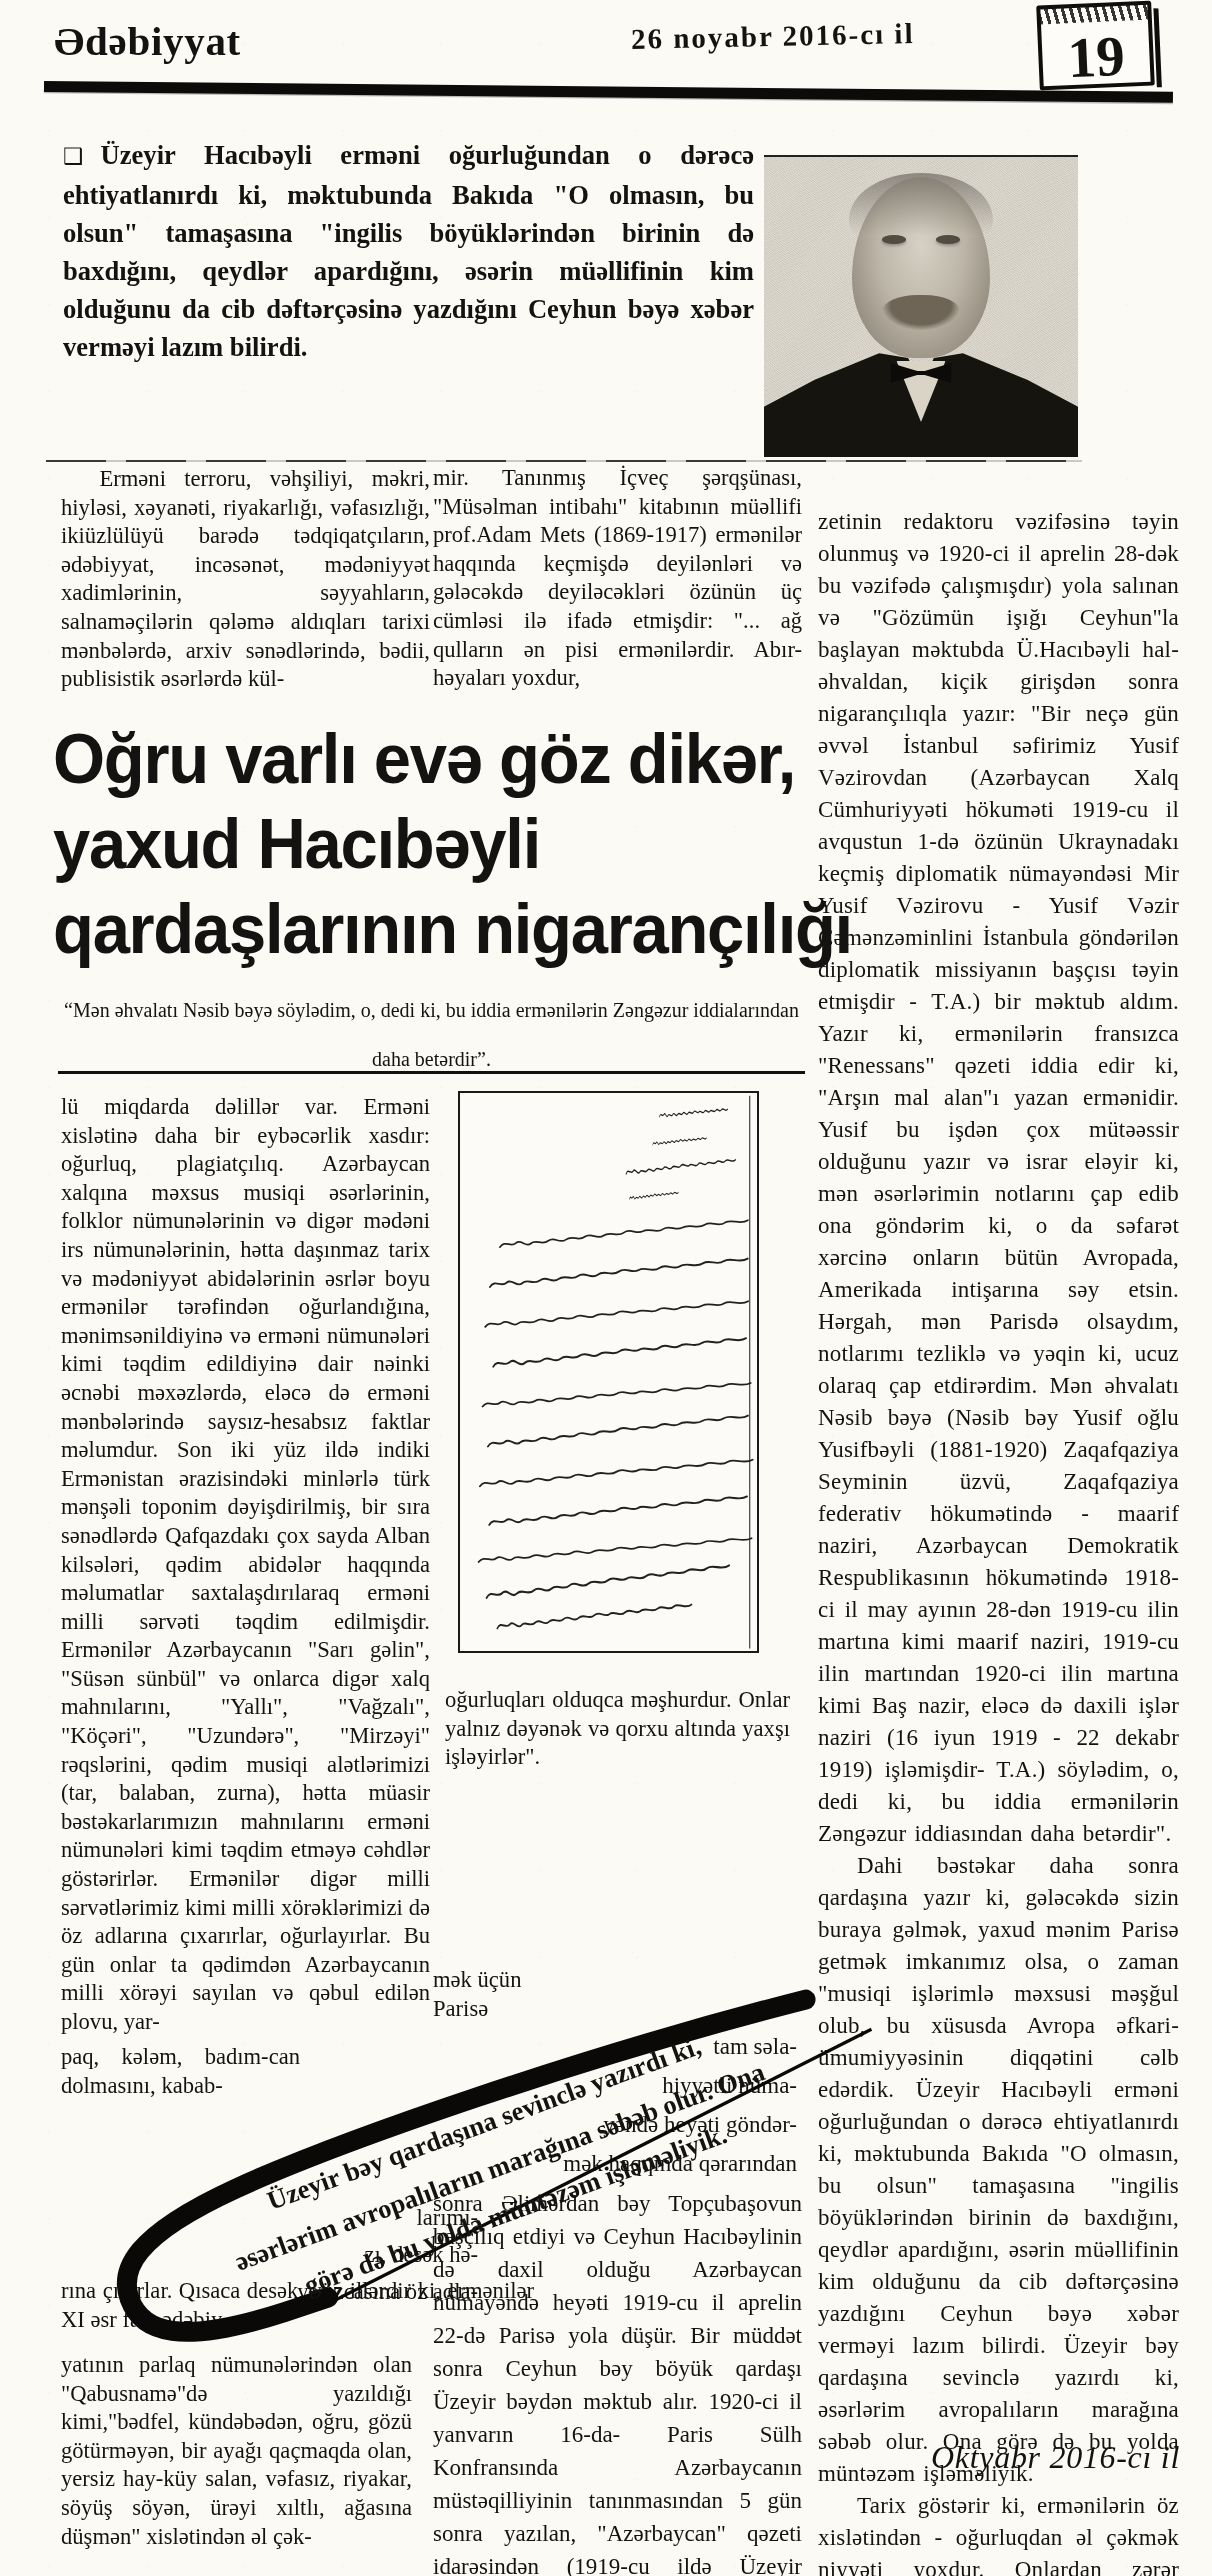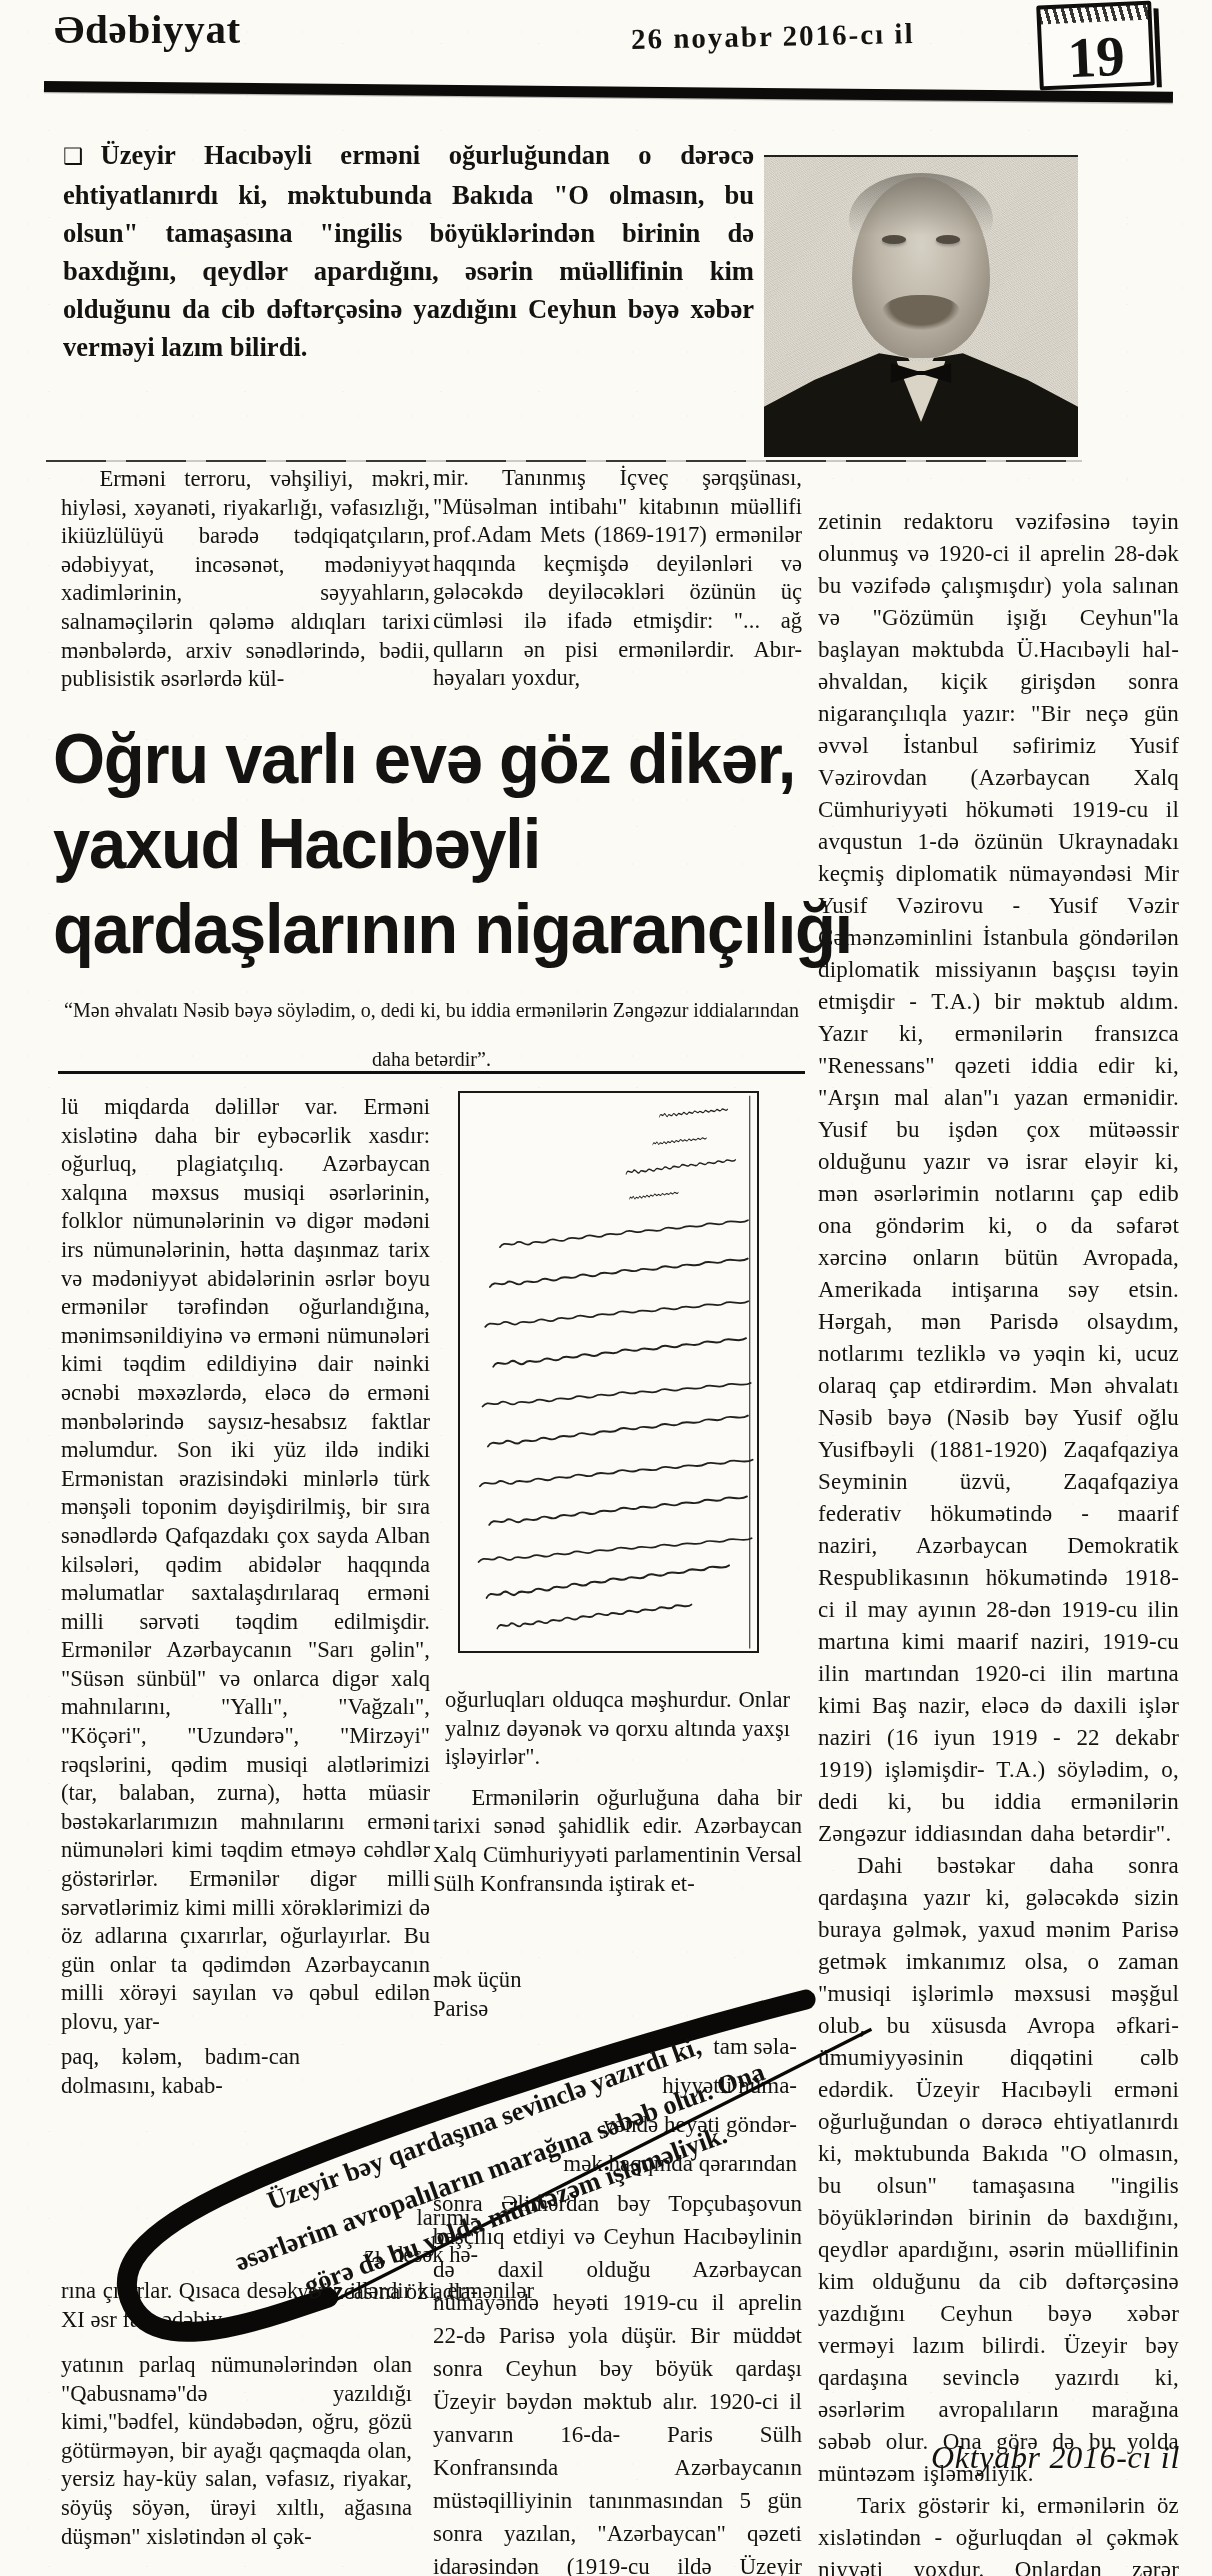--- a/index.html
+++ b/index.html
@@ -2,21 +2,21 @@
 <html style="font-size:10.6px"><head>
 <meta charset="utf-8">
 <style>
   html,body{margin:0;padding:0;background:#e8e6e0;}
   #page{position:relative;width:1213px;height:2576px;background:#fbfaf5;overflow:hidden;
     font-family:"Liberation Serif", serif;color:#141311;
     background-image:radial-gradient(rgba(0,0,0,.035) 0.7px, transparent 1.1px),radial-gradient(rgba(0,0,0,.03) 0.7px, transparent 1.1px);
     background-size:98px 87px, 55px 64px;}
   .abs{position:absolute;}
   
-  .section-title{left:54px;top:5px;font-size:41px;font-weight:700;letter-spacing:0.7px;}
+  .section-title{left:54px;top:17px;font-size:41px;font-weight:700;letter-spacing:0.7px;}
   .date{left:631px;top:20px;font-size:29px;font-weight:700;letter-spacing:2px;transform:rotate(-1.2deg);}
   .rule-thick{left:44px;top:81px;width:1129px;height:10.6px;background:#0c0b0a;transform:rotate(0.55deg);transform-origin:left center;
     box-shadow:0 1.3px 0 rgba(0,0,0,.25);}
   .cal{left:1033px;top:0px;width:130px;height:92px;}
   .cal-page{position:absolute;left:5.3px;top:2.7px;right:9.3px;bottom:4px;border:4px solid #0e0d0c;background:#fdfcf8;border-radius:2.7px;transform:rotate(-2.5deg);}
   .cal-page::before{content:"";position:absolute;left:-1.3px;top:-2.7px;right:-1.3px;height:17.3px;
     background:repeating-linear-gradient(77deg,#141210 0 3.3px,transparent 3.3px 8px);opacity:.85;}
   .cal-page::after{content:"";position:absolute;right:-10.6px;top:4px;bottom:-5.3px;width:5.3px;background:#0e0d0c;transform:skewY(4deg);}
   .cal-num{position:absolute;left:0;right:0;top:17.3px;text-align:center;font-size:57px;font-weight:700;font-family:"Liberation Serif",serif;}
   
@@ -143,21 +143,20 @@
       <use href="#sq" transform="translate(30 592) rotate(-3.5) scale(1.12 1.15)"></use>
       <use href="#sq" transform="translate(44 650) rotate(-4) scale(1.06 1.2)"></use>
       <use href="#sq" transform="translate(28 706) rotate(-3) scale(1.12 1.1)"></use>
       <use href="#sq" transform="translate(40 760) rotate(-5) scale(1.0 1.3)"></use>
       <use href="#sq" transform="translate(56 806) rotate(-4) scale(0.8 1.2)"></use>
     </svg>
   </div>
 
   <div class="abs bodytext col2-below">
     <p style="margin:12px;">oğurluqları olduqca məşhurdur. Onlar yalnız dəyənək və qorxu altında yaxşı işləyirlər".</p>
-    <p class="indent" style="margin:0;">Ermənilərin oğurluğuna daha bir tarixi sənəd şahidlik edir. Azərbaycan Xalq Cümhuriyyəti parlamentinin Versal Sülh Konfransında iştirak et-</p>
   </div>
   <div class="abs bodytext col2-tail">
     <div>mək  üçün</div>
     <div>Parisə</div>
   </div>
 
   <div class="abs col2-stair">
     <div>tam səla-</div>
     <div>hiyyətli nüma-</div>
     <div>yəndə heyəti göndər-</div>

